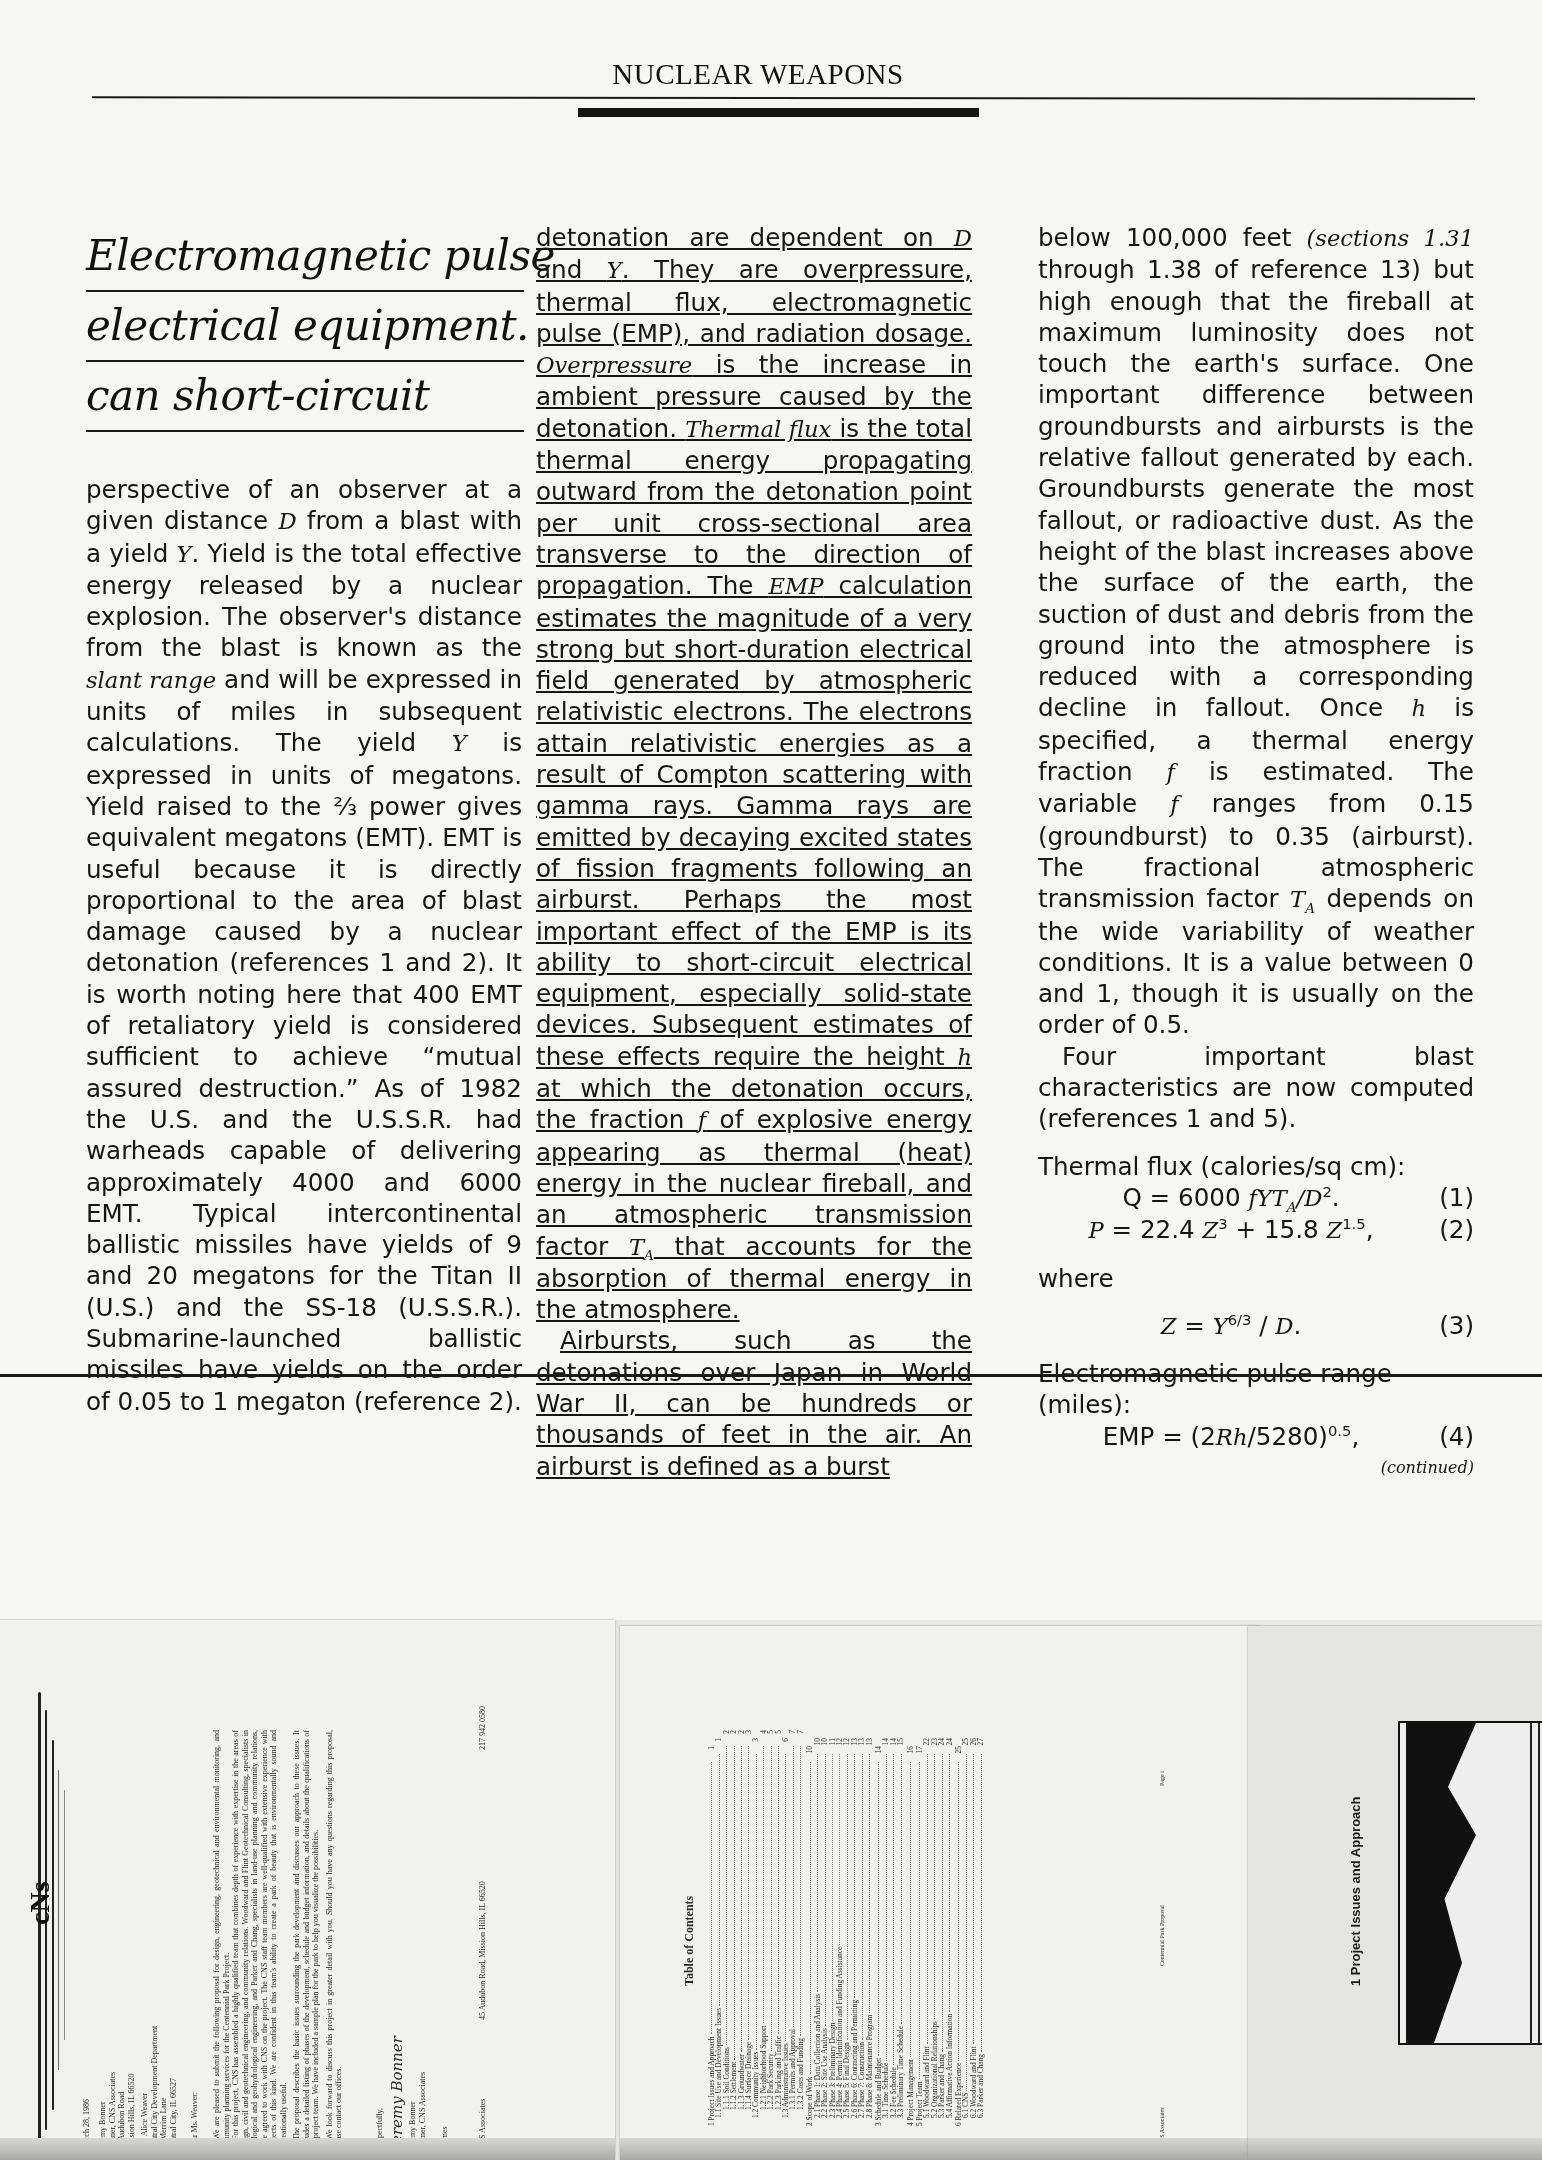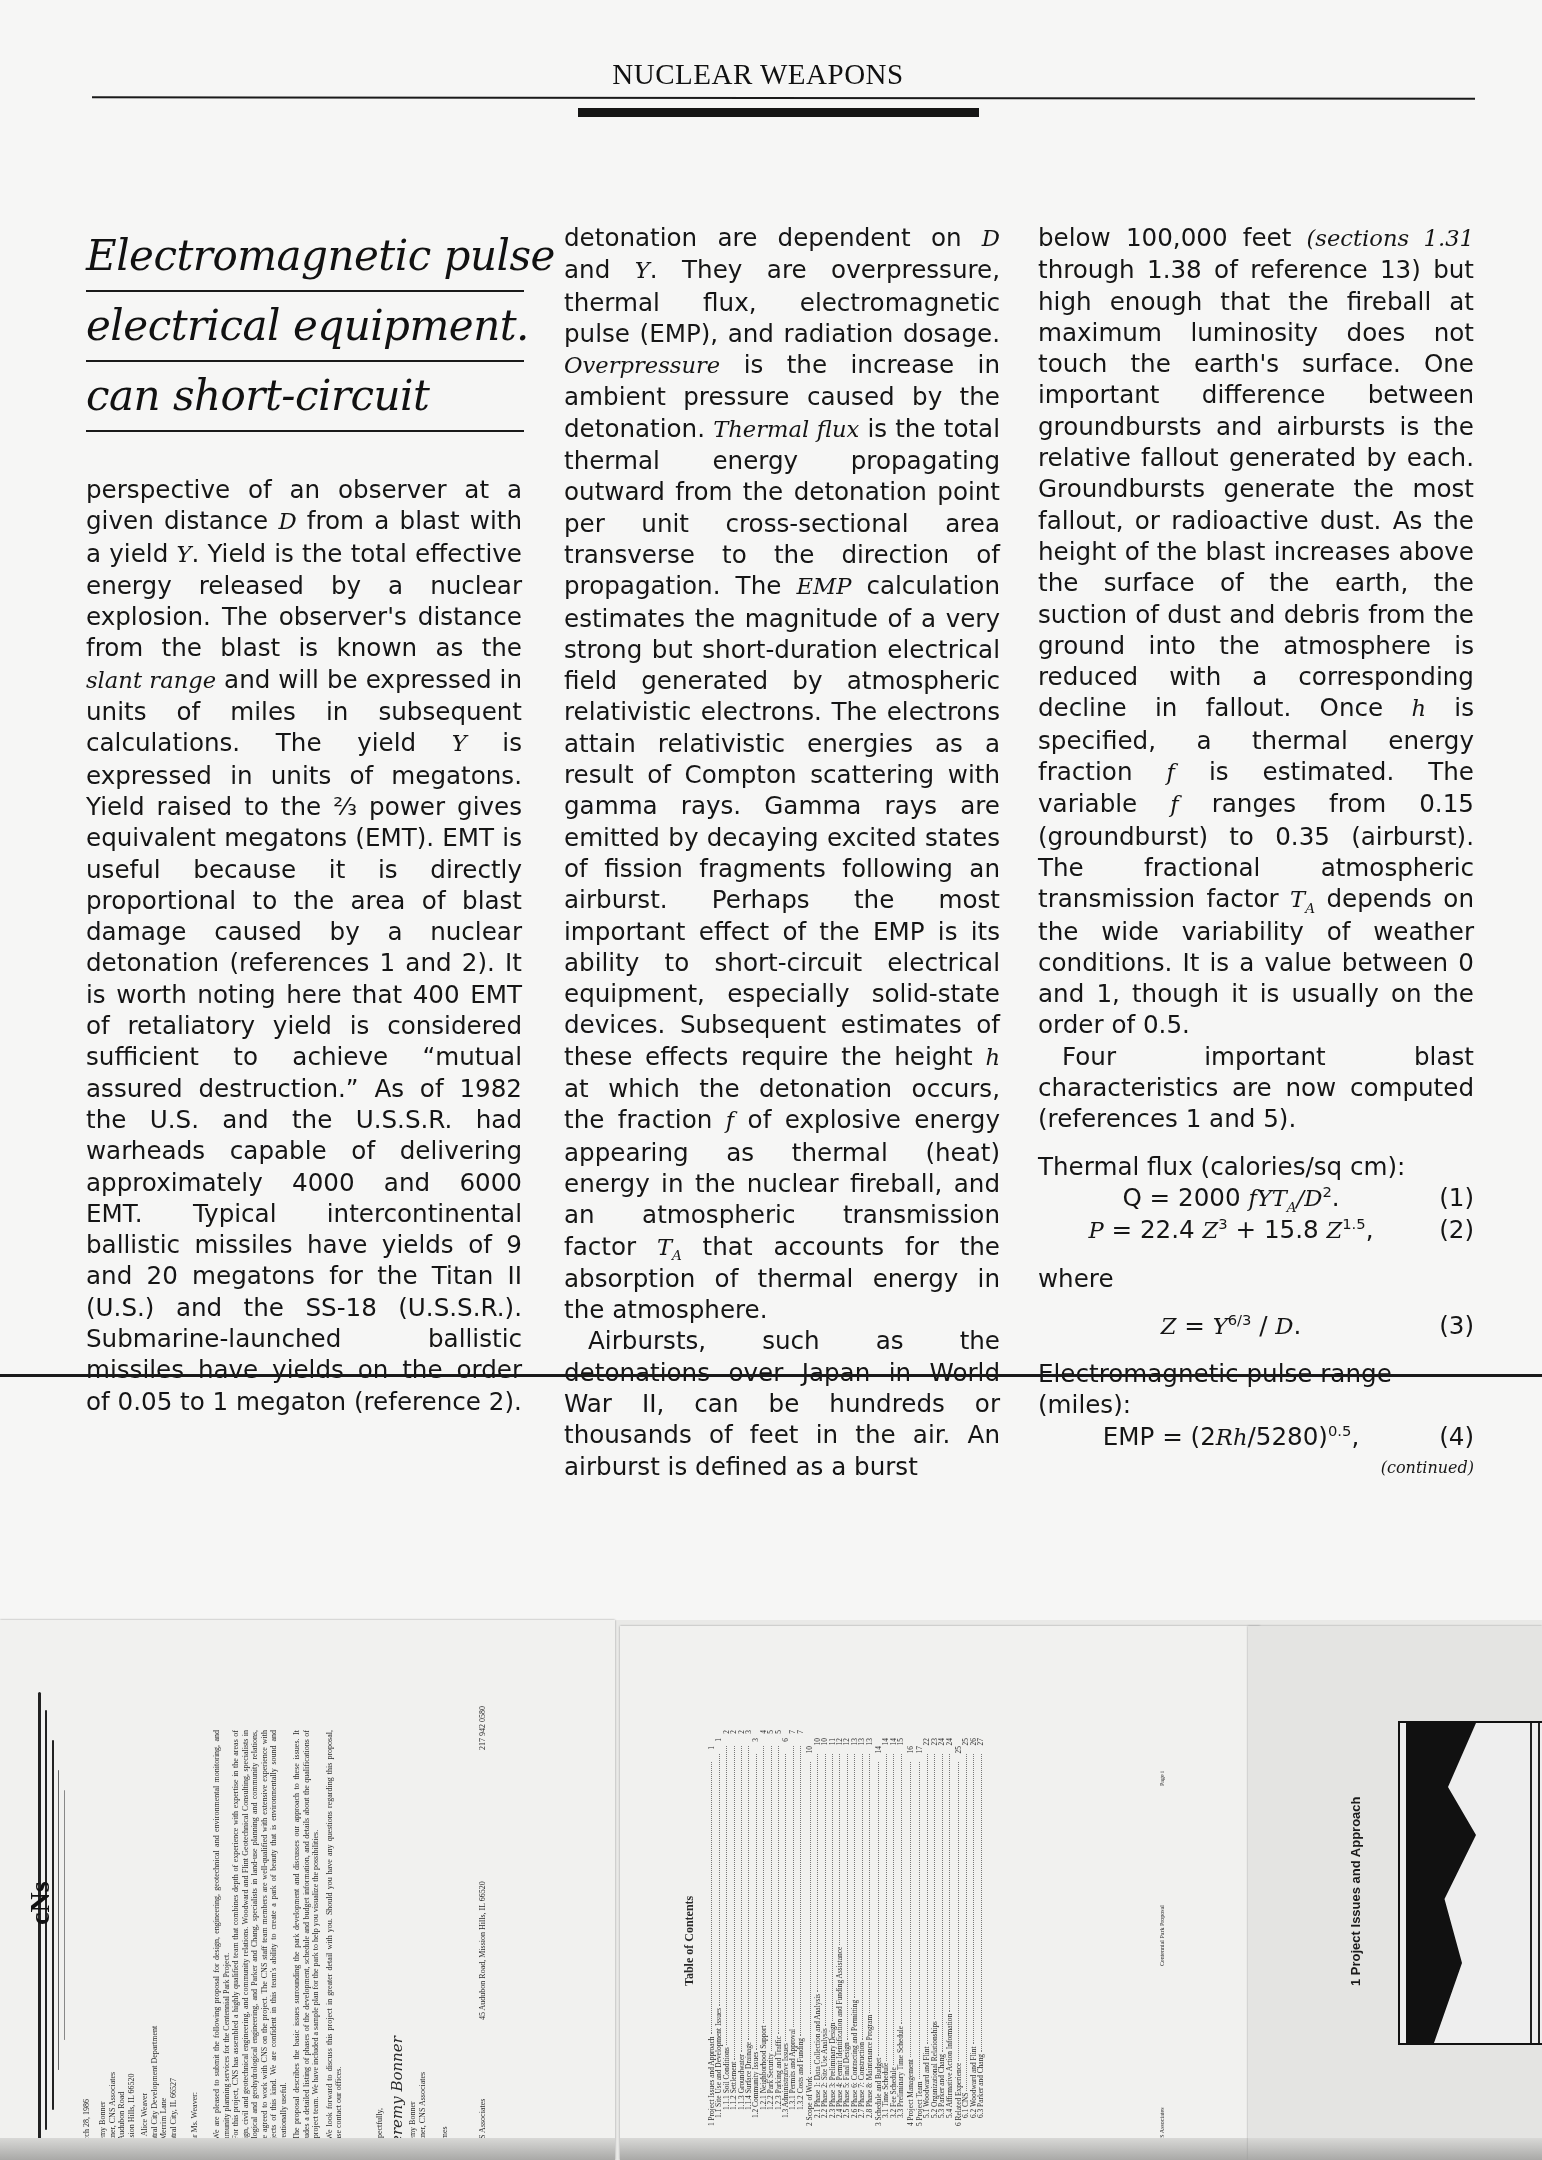--- a/index.html
+++ b/index.html
@@ -12,21 +12,21 @@
     position: absolute; left: 0; width: 1516px; top: 58px; text-align: center;
     font-family: "Liberation Serif", serif; font-size: 29px; letter-spacing: 0.5px; color: #111;
   }
   .head-rule { position: absolute; left: 92px; width: 1383px; top: 97px; height: 2px; background: #1a1a1a; transform: rotate(0.06deg); }
   .head-bar { position: absolute; left: 578px; width: 401px; top: 108px; height: 9px; background: #151515; }
 
   .col { position: absolute; top: 222px; font-size: 24.6px; line-height: 31.3px; text-align: justify; }
   .col p { margin: 0; }
   .col .indent { text-indent: 24px; }
   .col1 { left: 86px; width: 436px; top: 474px; }
-  .col2 { left: 564px; width: 436px; }
+  .col2 { left: 536px; width: 436px; text-decoration: underline; }
   .col3 { left: 1038px; width: 436px; }
 
   .headline { position: absolute; left: 86px; top: 222px; width: 438px; }
   .headline .hl-line {
     font-family: "DejaVu Serif", serif; font-style: italic; font-size: 42px; line-height: 56px;
     letter-spacing: -0.5px; border-bottom: 2px solid #1a1a1a; padding: 6px 0 6px 0; white-space: nowrap; color: #111;
   }
   i, em { font-family: "DejaVu Serif", serif; font-style: italic; font-size: 0.92em; }
 
   .eq-block { margin-top: 16px; }
@@ -84,21 +84,21 @@
   <p class="indent">Airbursts, such as the detonations over Japan in World War II, can be hundreds or thousands of feet in the air. An airburst is defined as a burst</p>
 </div>
 
 <div class="col col3">
   <p><span>below 100,000 feet </span><i>(sections 1.31</i><span> through 1.38 of reference 13) but high enough that the fireball at maximum luminosity does not touch the earth's surface. One important difference between groundbursts and airbursts is the relative fallout generated by each. Groundbursts generate the most fallout, or radioactive dust. As the height of the blast increases above the surface of the earth, the suction of dust and debris from the ground into the atmosphere is reduced with a corresponding decline in fallout. Once </span><i>h</i><span> is specified, a thermal energy fraction </span><i>f</i><span> is estimated. The variable </span><i>f</i><span> ranges from 0.15 (groundburst) to 0.35 (airburst). The fractional atmospheric transmission factor </span><i>T</i><sub><i>A</i></sub><span> depends on the wide variability of weather conditions. It is a value between 0 and 1, though it is usually on the order of 0.5.</span></p>
   <p class="indent">Four important blast characteristics are now computed (references 1 and 5).</p>
 
   <div class="eq-block">
     <div class="eq-label">Thermal flux (calories/sq cm):</div>
     <div class="eq">
-      <span class="expr"><span>Q = 2000 </span><i>fYT</i><sub><i>A</i></sub><i>/D</i><sup>2</sup><span>.</span></span>
+      <span class="expr"><span>Q = 6000 </span><i>fYT</i><sub><i>A</i></sub><i>/D</i><sup>2</sup><span>.</span></span>
       <span class="num">(1)</span>
     </div>
     <div class="eq">
       <span class="expr"><i>P</i><span> = 22.4 </span><i>Z</i><sup>3</sup><span> + 15.8 </span><i>Z</i><sup>1.5</sup><span>,</span></span>
       <span class="num">(2)</span>
     </div>
     <div class="gap"></div>
     <div class="eq-label">where</div>
     <div class="gap"></div>
     <div class="eq">

